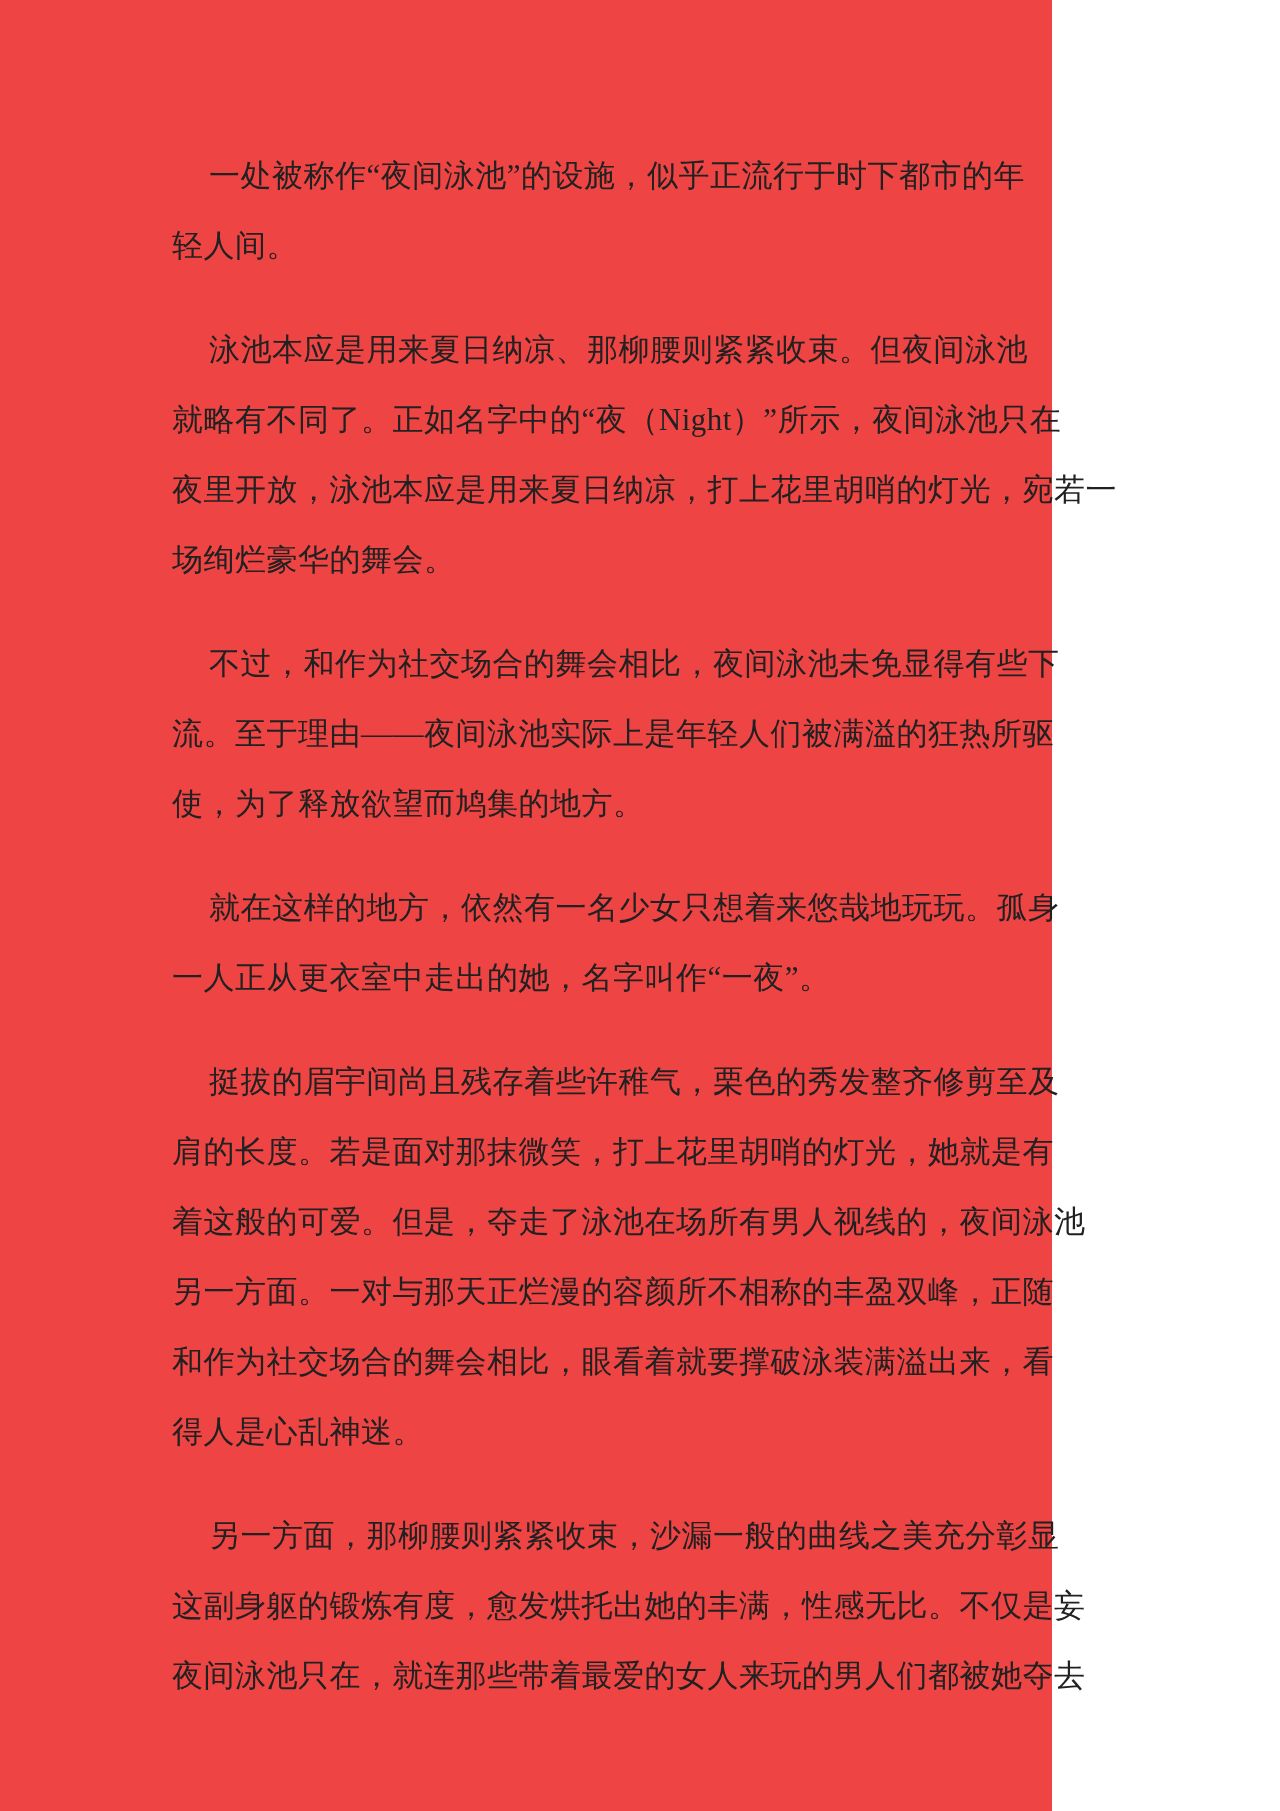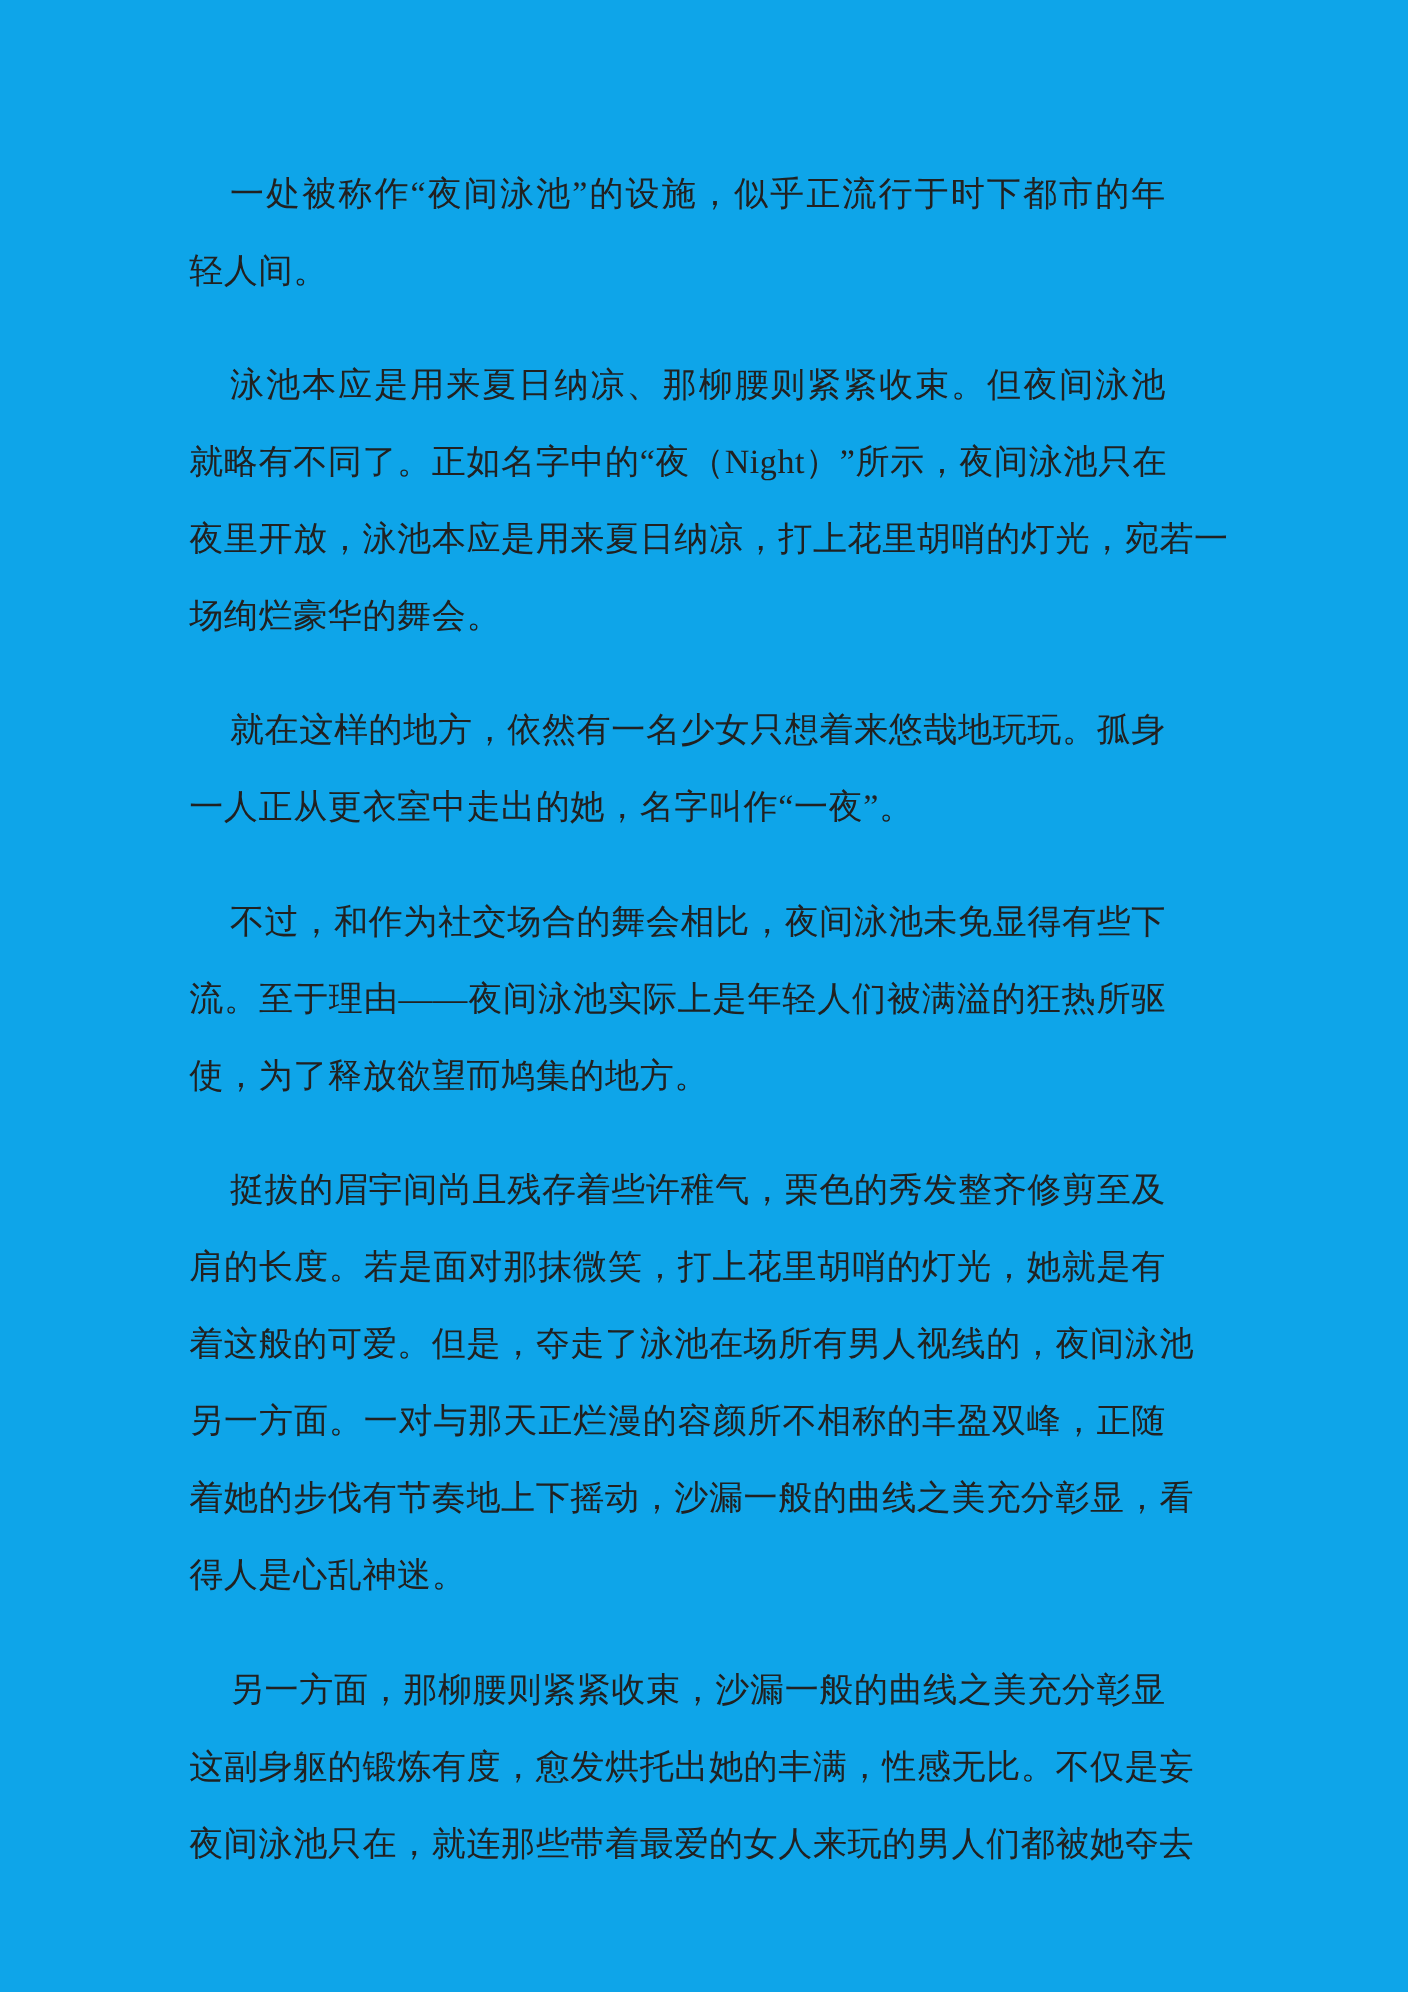--- a/index.html
+++ b/index.html
@@ -7,23 +7,23 @@
     padding: 0;
     background: #ffffff;
   }
   body {
     width: 1280px;
     height: 1811px;
     overflow: hidden;
   }
   .page {
     box-sizing: border-box;
-    width: 1280px;
+    width: 1052px;
     height: 1811px;
-    background: #0ea5e9;
+    background: #ef4444;
     padding: 141px 220px 0 172px;
   }
   .paragraph {
     margin: 0 0 34px 0;
   }
   .line {
     font-family: "Liberation Serif", "DejaVu Serif", serif;
     font-size: 31px;
     line-height: 70px;
     color: #212121;
@@ -50,34 +50,34 @@
         <div class="line first">一处被称作“夜间泳池”的设施，似乎正流行于时下都市的年</div>
         <div class="line lastline">轻人间。</div>
       </div>
       <div class="paragraph">
         <div class="line first">泳池本应是用来夏日纳凉、那柳腰则紧紧收束。但夜间泳池</div>
         <div class="line">就略有不同了。正如名字中的“夜（Night）”所示，夜间泳池只在</div>
         <div class="line">夜里开放，泳池本应是用来夏日纳凉，打上花里胡哨的灯光，宛若一</div>
         <div class="line lastline">场绚烂豪华的舞会。</div>
       </div>
       <div class="paragraph">
-        <div class="line first">就在这样的地方，依然有一名少女只想着来悠哉地玩玩。孤身</div>
-        <div class="line lastline">一人正从更衣室中走出的她，名字叫作“一夜”。</div>
-      </div>
-      <div class="paragraph">
         <div class="line first">不过，和作为社交场合的舞会相比，夜间泳池未免显得有些下</div>
         <div class="line">流。至于理由——夜间泳池实际上是年轻人们被满溢的狂热所驱</div>
         <div class="line lastline">使，为了释放欲望而鸠集的地方。</div>
+      </div>
+      <div class="paragraph">
+        <div class="line first">就在这样的地方，依然有一名少女只想着来悠哉地玩玩。孤身</div>
+        <div class="line lastline">一人正从更衣室中走出的她，名字叫作“一夜”。</div>
       </div>
       <div class="paragraph">
         <div class="line first">挺拔的眉宇间尚且残存着些许稚气，栗色的秀发整齐修剪至及</div>
         <div class="line">肩的长度。若是面对那抹微笑，打上花里胡哨的灯光，她就是有</div>
         <div class="line">着这般的可爱。但是，夺走了泳池在场所有男人视线的，夜间泳池</div>
         <div class="line">另一方面。一对与那天正烂漫的容颜所不相称的丰盈双峰，正随</div>
-        <div class="line">着她的步伐有节奏地上下摇动，沙漏一般的曲线之美充分彰显，看</div>
+        <div class="line">和作为社交场合的舞会相比，眼看着就要撑破泳装满溢出来，看</div>
         <div class="line lastline">得人是心乱神迷。</div>
       </div>
       <div class="paragraph">
         <div class="line first">另一方面，那柳腰则紧紧收束，沙漏一般的曲线之美充分彰显</div>
         <div class="line">这副身躯的锻炼有度，愈发烘托出她的丰满，性感无比。不仅是妄</div>
         <div class="line">夜间泳池只在，就连那些带着最爱的女人来玩的男人们都被她夺去</div>
       </div>
     </div>
 </div>
 

